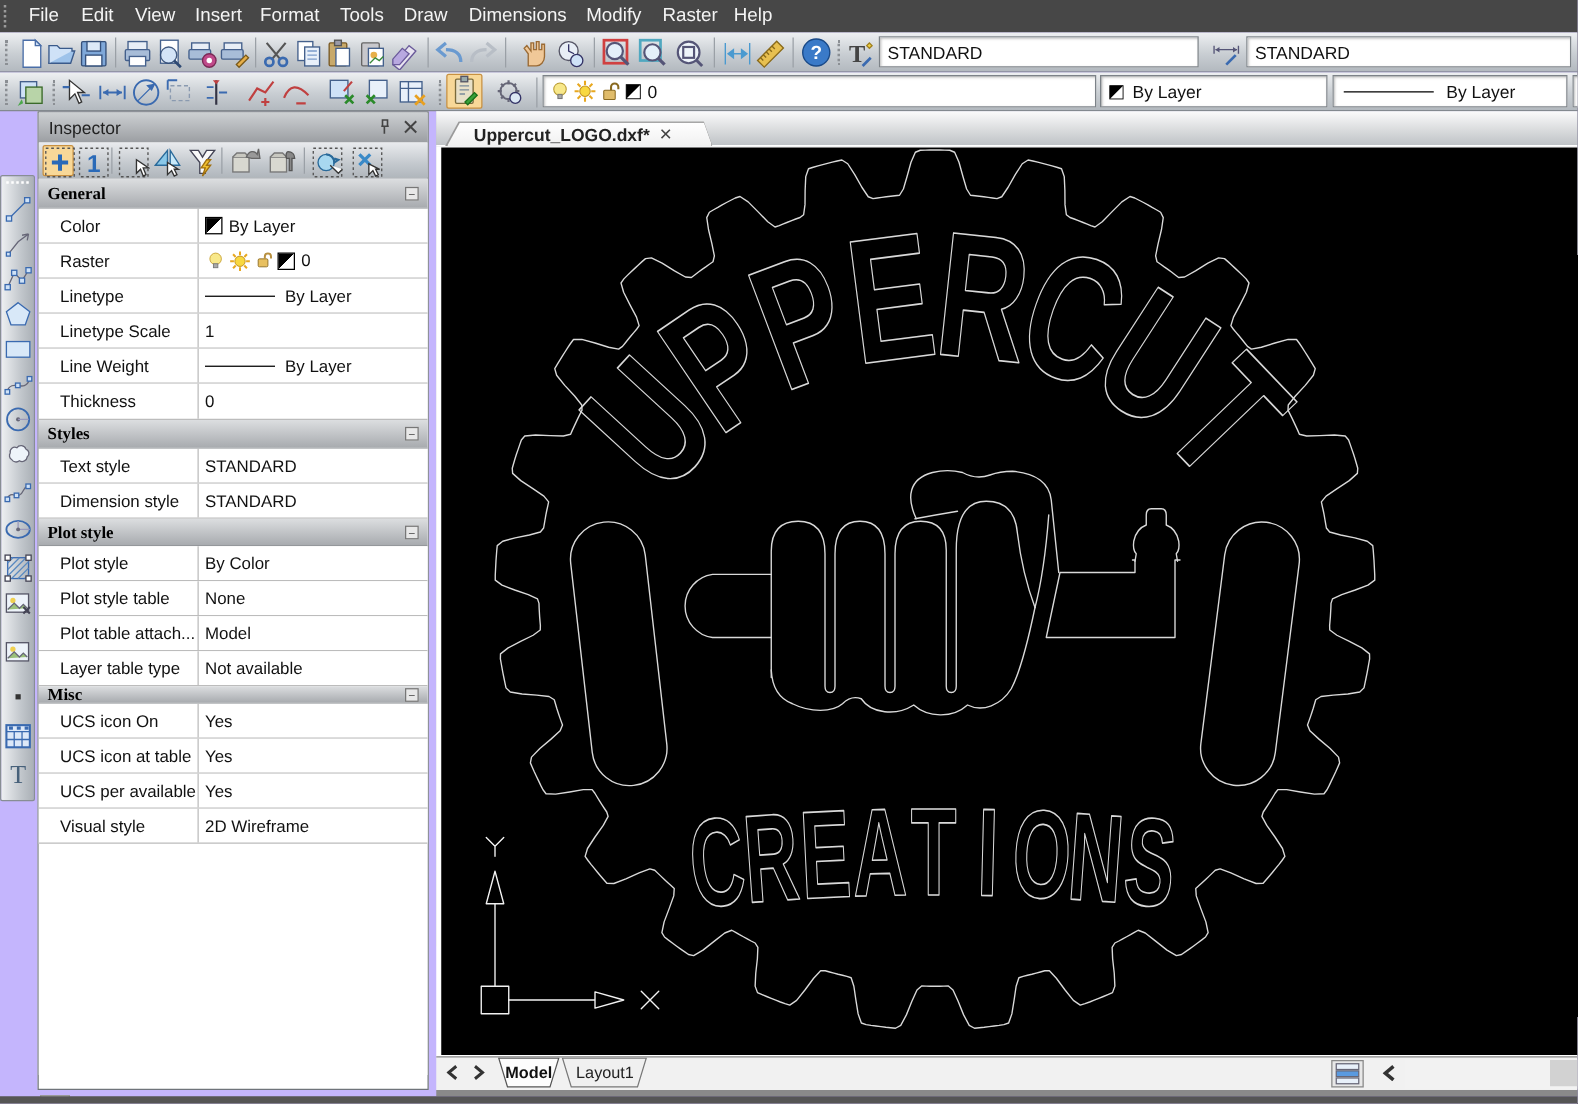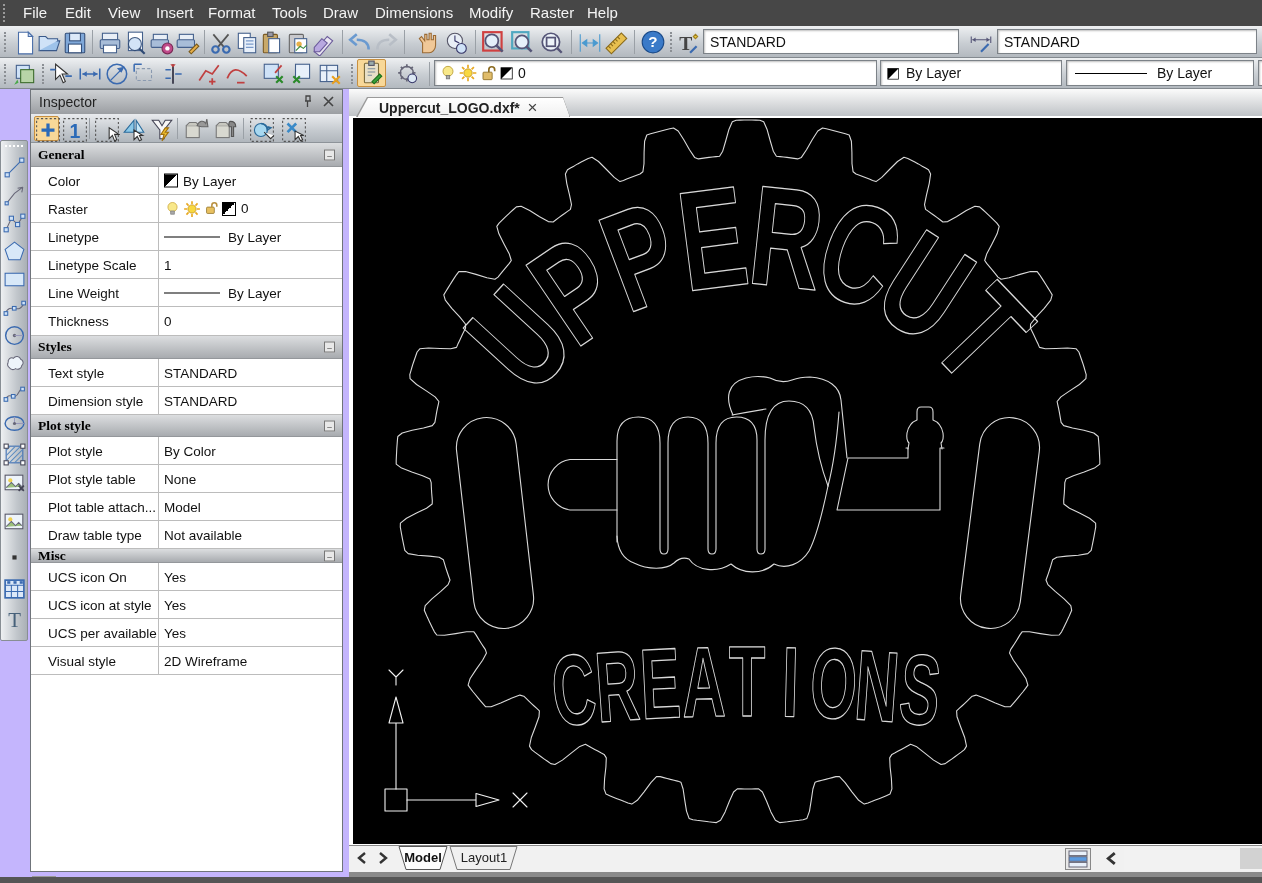--- a/index.html
+++ b/index.html
@@ -509,35 +509,35 @@
           <span class="lab">Plot style table</span>
           <span class="vline"></span>
           <span class="val">None</span>
         </div>
 <div class="row" style="height:28px">
           <span class="lab">Plot table attach...</span>
           <span class="vline"></span>
           <span class="val">Model</span>
         </div>
 <div class="row" style="height:28px">
-          <span class="lab">Draw table type</span>
+          <span class="lab">Layer table type</span>
           <span class="vline"></span>
           <span class="val">Not available</span>
         </div>
 <div class="cat" style="height:14px">
           <span class="lab">Misc</span>
           <span class="minus">–</span>
         </div>
 <div class="row" style="height:28px">
           <span class="lab">UCS icon On</span>
           <span class="vline"></span>
           <span class="val">Yes</span>
         </div>
 <div class="row" style="height:28px">
-          <span class="lab">UCS icon at style</span>
+          <span class="lab">UCS icon at table</span>
           <span class="vline"></span>
           <span class="val">Yes</span>
         </div>
 <div class="row" style="height:28px">
           <span class="lab">UCS per available</span>
           <span class="vline"></span>
           <span class="val">Yes</span>
         </div>
 <div class="row" style="height:28px">
           <span class="lab">Visual style</span>

